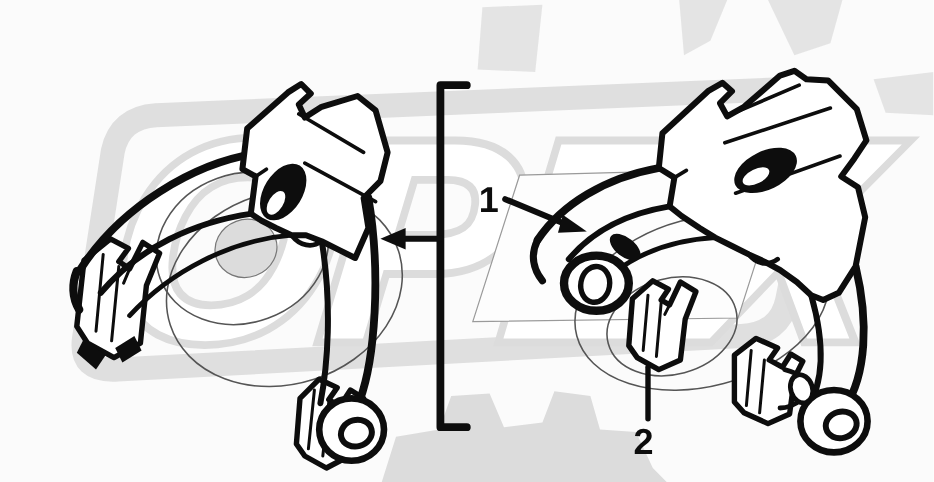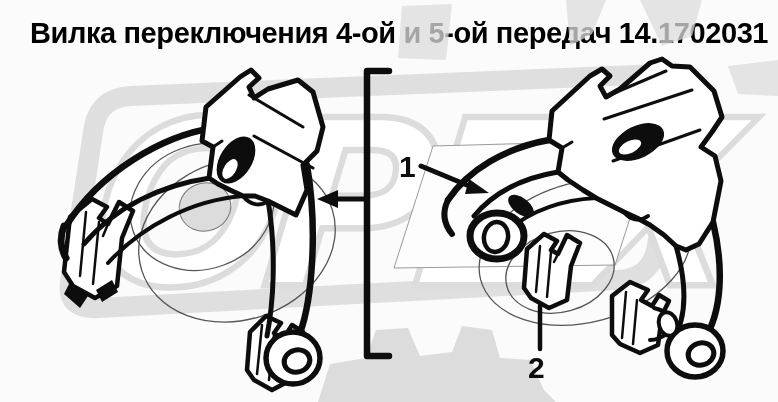--- a/index.html
+++ b/index.html
@@ -18,21 +18,20 @@
   .fw{fill:#ffffff;stroke:#0d0d0d;stroke-linejoin:round;}
   .thin{fill:none;stroke:#555;stroke-width:1.3;}
   .wm{fill:#dcdcdc;}
   .callout{font-weight:bold;font-size:30px;fill:#0d0d0d;}
 </style>
 </head>
 <body>
 
 <div class="stage">
 
-  <div class="title">Вилка переключения 4-ой и 5-ой передач 14.1702031</div>
 
   <svg class="art" width="778" height="402" viewBox="0 0 778 402">
 
     <g>
 
       <polygon class="wm" points="402,6 452,4 446,60 398,58" opacity="0.75"></polygon>
       <polygon class="wm" points="566,0 606,0 592,34 570,46" opacity="0.75"></polygon>
       <polygon class="wm" points="640,0 702,0 692,36 662,46" opacity="0.75"></polygon>
       <polygon class="wm" points="728,66 778,60 778,96 738,94" opacity="0.75"></polygon>
 

